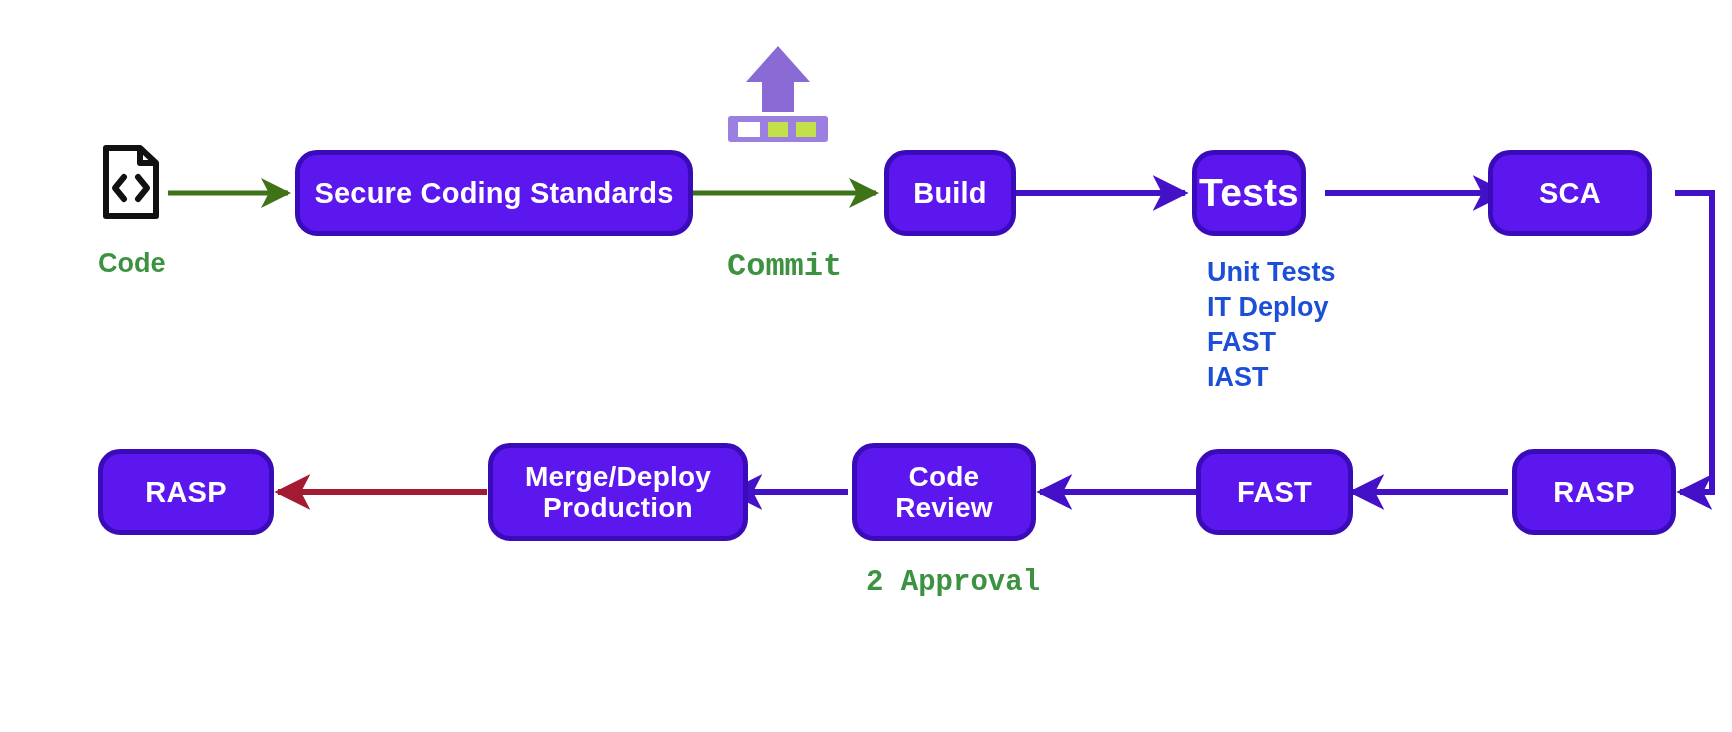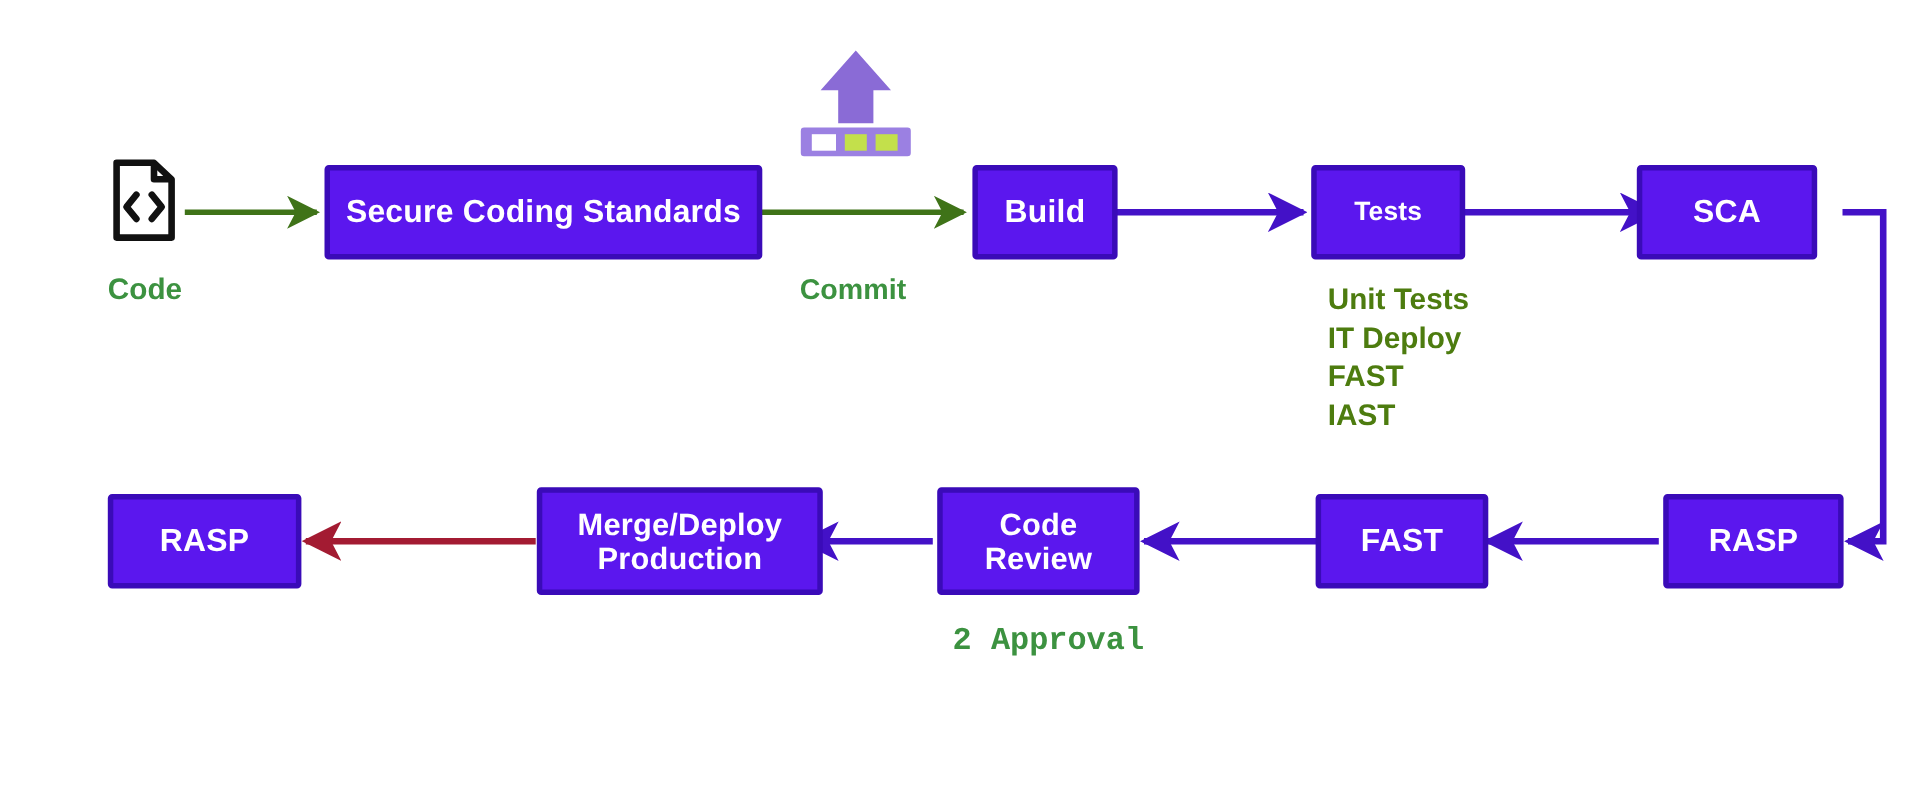--- a/index.html
+++ b/index.html
@@ -23,21 +23,21 @@
     top: 0;
     width: 1732px;
     height: 732px;
     pointer-events: none;
   }
   .node {
     position: absolute;
     box-sizing: border-box;
     background: #5B17EE;
     border: 5px solid #3A0BB8;
-    border-radius: 4px;
+    border-radius: 22px;
     color: #ffffff;
     font-weight: bold;
     display: flex;
     align-items: center;
     justify-content: center;
     text-align: center;
     line-height: 1.12;
     letter-spacing: 0.2px;
     z-index: 3;
   }
@@ -47,21 +47,21 @@
   }
   .green-label {
     position: absolute;
     color: #3C9240;
     font-weight: bold;
     z-index: 4;
     white-space: pre;
   }
   .green-list {
     position: absolute;
-    color: #4d7c0f;
+    color: #1d4ed8;
     font-weight: bold;
     z-index: 4;
     line-height: 1.3;
   }
   .green-list div { white-space: pre; }
 
   
   #code-icon {
     position: absolute;
     left: 100px;
@@ -133,21 +133,21 @@
   </svg>
 
   <div class="node" style="left:295px; top:150px; width:398px; height:86px; font-size:29px;">
     <span class="node-label">Secure Coding Standards</span>
   </div>
 
   <div class="node" style="left:884px; top:150px; width:132px; height:86px; font-size:29px;">
     <span class="node-label">Build</span>
   </div>
 
-  <div class="node" style="left:1192px; top:150px; width:140px; height:86px; font-size:24px;">
+  <div class="node" style="left:1192px; top:150px; width:114px; height:86px; font-size:39px;">
     <span class="node-label">Tests</span>
   </div>
 
   <div class="node" style="left:1488px; top:150px; width:164px; height:86px; font-size:29px;">
     <span class="node-label">SCA</span>
   </div>
 
   <div class="node" style="left:1512px; top:449px; width:164px; height:86px; font-size:29px;">
     <span class="node-label">RASP</span>
   </div>
@@ -165,21 +165,21 @@
     <span class="node-label">Merge/Deploy
 Production</span>
   </div>
 
   <div class="node" style="left:98px; top:449px; width:176px; height:86px; font-size:29px;text-align:center;">
     <span class="node-label">RASP</span>
   </div>
 
   <div class="green-label" style="left:98px; top:248px; font-size:27px;">Code</div>
 
-  <div class="green-label" style="left:727px; top:248px; font-size:26px;">Commit</div>
+  <div class="green-label" style="left:727px; top:248px; font-size:32px;font-family:Liberation Mono, monospace;">Commit</div>
 
   <div class="green-label" style="left:866px; top:566px; font-size:29px;font-family:Liberation Mono, monospace;">2 Approval</div>
 
   <div class="green-list" style="left:1207px; top:255px; font-size:27px;">
     <div>Unit Tests</div>
     <div>IT Deploy</div>
     <div>FAST</div>
     <div>IAST</div>
   </div>
 

